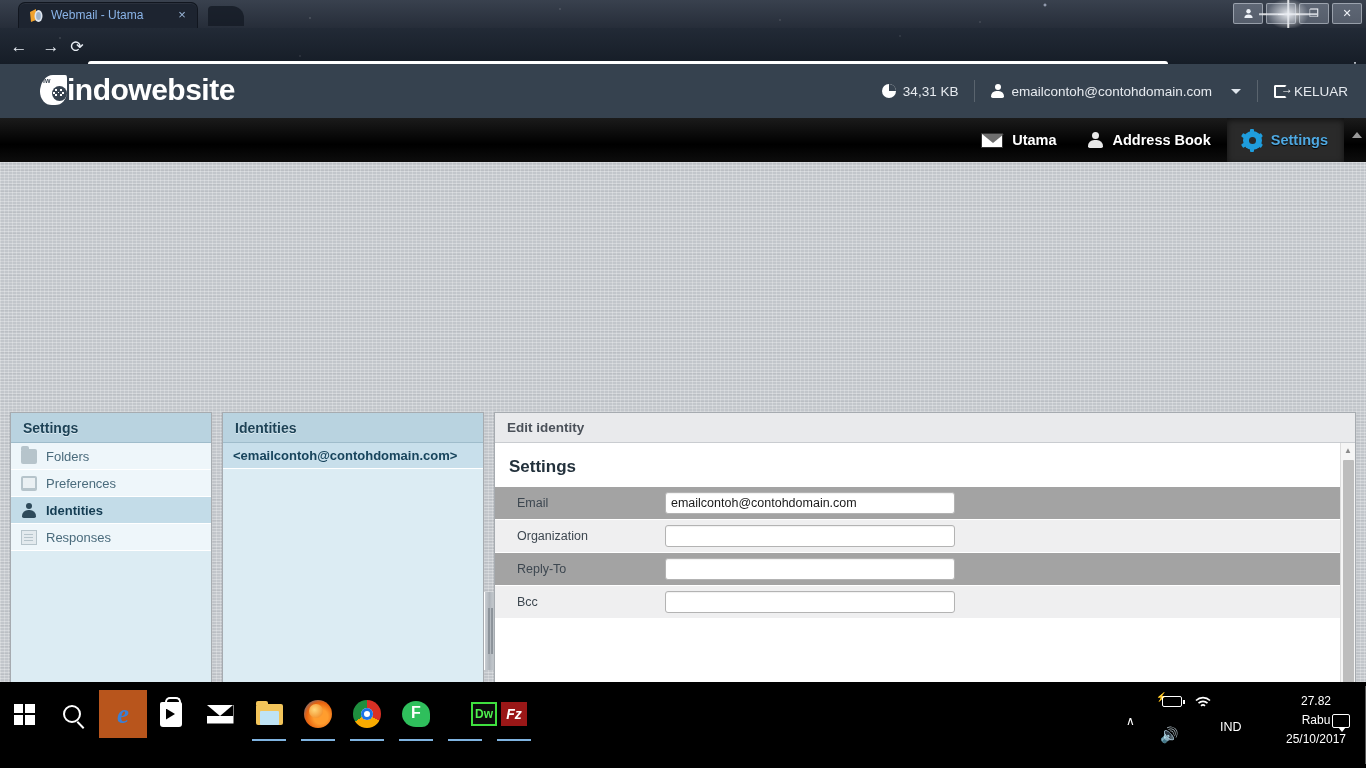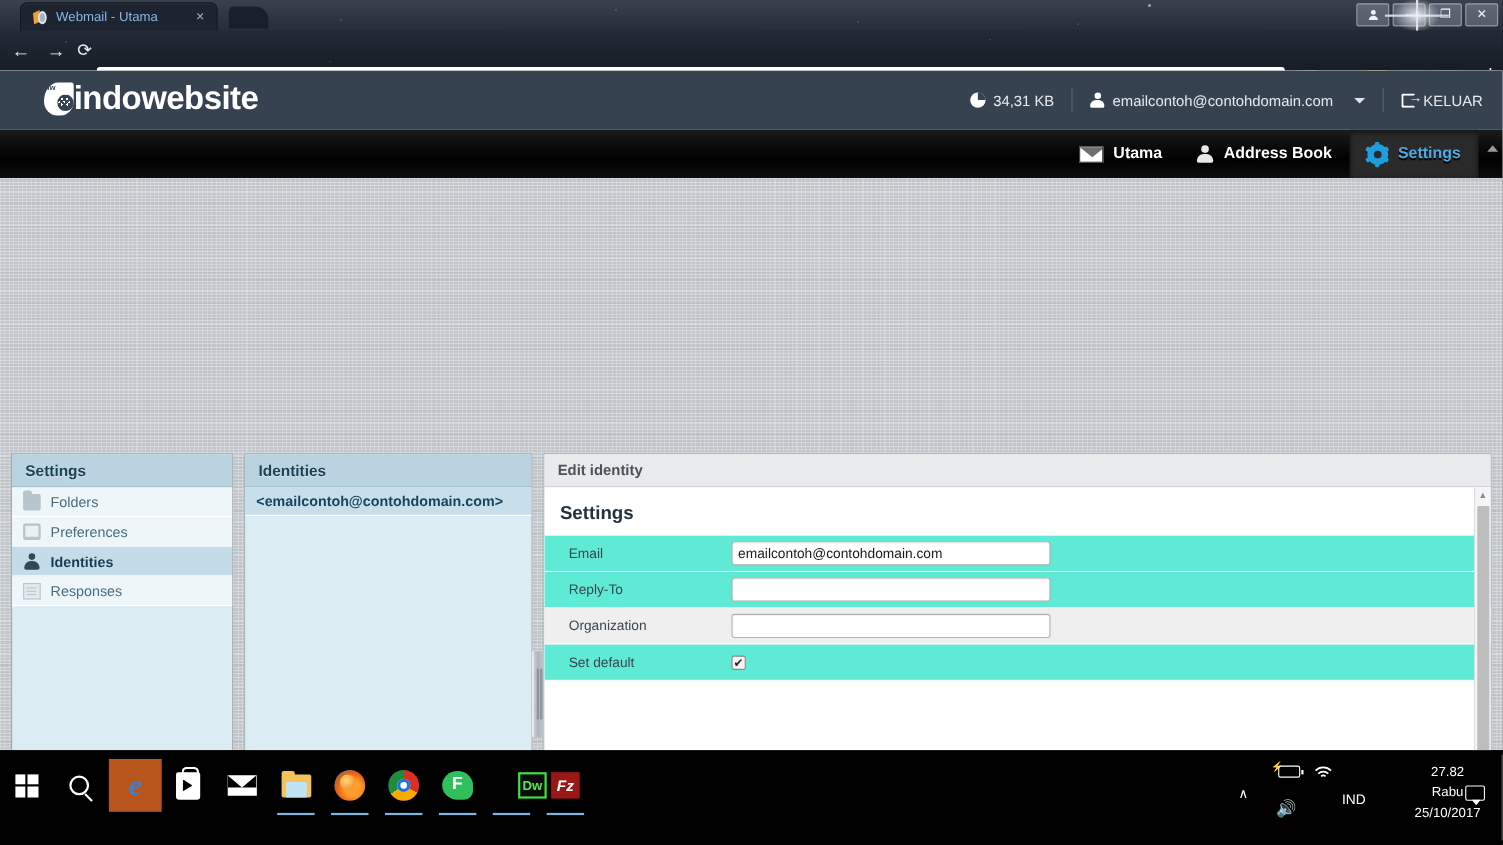--- a/index.html
+++ b/index.html
@@ -244,21 +244,21 @@
   .splitter .grip2 { left:6px; }
 
   #edit-panel { left:494px; top:250px; width:862px; height:414px; background:#fff; }
   .edit-head {
     height:30px; background:#e9eaec; border-bottom:1px solid #c9ccd0;
     font-size:13.5px; font-weight:bold; color:#4b5159; display:flex; align-items:center; padding:0 12px;
   }
   .edit-body { position:relative; height:382px; overflow:hidden; background:#fff; }
   .sec-title { font-size:17px; font-weight:bold; color:#23313c; padding:14px 0 10px 14px; }
   .frow { display:flex; align-items:center; height:33px; background:#efeff0; border-bottom:1px solid #fff; }
-  .frow.alt { background:#5eead4; }
+  .frow.alt { background:#a3a3a3; }
   .flabel { width:170px; font-size:12.5px; color:#3d4750; padding-left:22px; }
   .finput {
     width:290px; height:22px; border:1px solid #b3b3b3; border-radius:3px; background:#fff;
     font-size:12.5px; color:#1a1a1a; padding:0 5px; font-family:"Liberation Sans", sans-serif;
     box-shadow: inset 0 1px 1px rgba(0,0,0,.06);
   }
   .chk {
     width:13px; height:13px; border:1px solid #8a8a8a; border-radius:2px; background:#f5f5f5;
     display:flex; align-items:center; justify-content:center; font-size:11px; color:#222;
   }
@@ -458,33 +458,31 @@
       <div class="panel" id="edit-panel">
         <div class="edit-head">Edit identity</div>
         <div class="edit-body">
 
           <div class="sec-title">Settings</div>
 
           <div class="frow alt">
             <div class="flabel">Email</div>
             <input class="finput" value="emailcontoh@contohdomain.com" style="">
           </div>
+          <div class="frow">
+            <div class="flabel">Organization</div>
+            <input class="finput" value="" style="">
+          </div>
           <div class="frow alt">
             <div class="flabel">Reply-To</div>
             <input class="finput" value="" style="">
           </div>
           <div class="frow">
-            <div class="flabel">Organization</div>
+            <div class="flabel">Bcc</div>
             <input class="finput" value="" style="">
-          </div>
-          <div class="frow alt">
-            <div class="flabel">Set default</div>
-            <div class="chk">
-              <span>✔</span>
-            </div>
           </div>
 
           <div class="vscroll">
             <div class="arr">▲</div>
             <div class="thumb"></div>
 
           </div>
         </div>
       </div>
 

